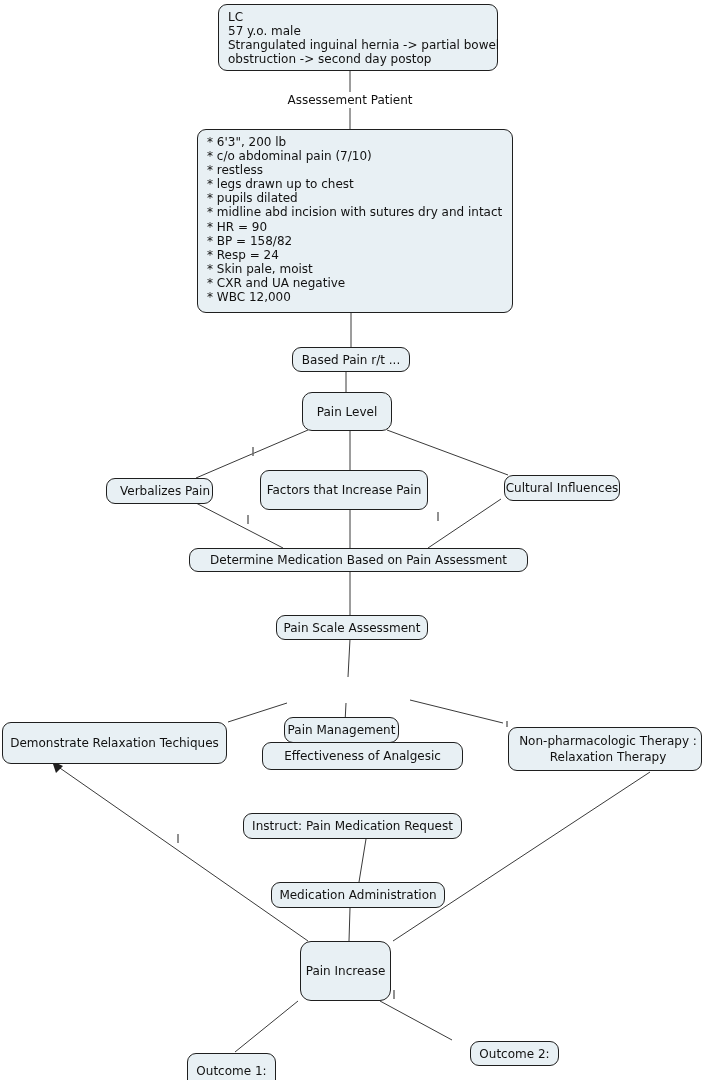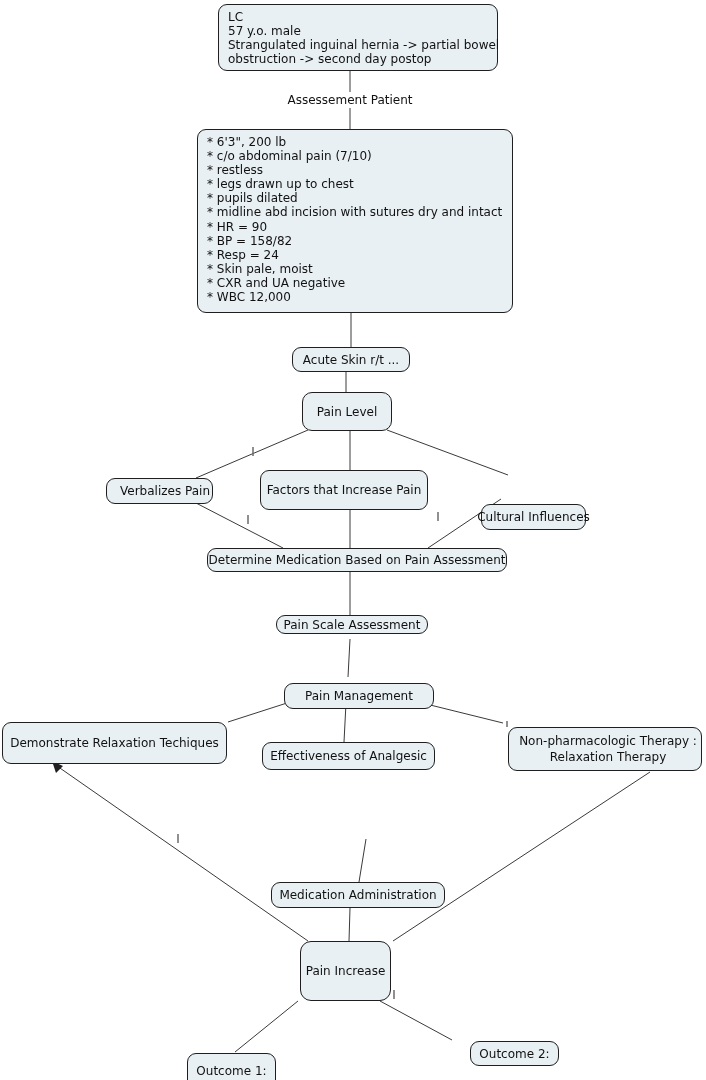--- a/index.html
+++ b/index.html
@@ -97,43 +97,44 @@
 * legs drawn up to chest
 * pupils dilated
 * midline abd incision with sutures dry and intact
 * HR = 90
 * BP = 158/82
 * Resp = 24
 * Skin pale, moist
 * CXR and UA negative
 * WBC 12,000</div>
 
-  <div class="node center" style="left:292px;top:347px;width:118px;height:25px;">Acute Skin r/t ...</div>
+  <div class="node center" style="left:292px;top:347px;width:118px;height:25px;">Based Pain r/t ...</div>
 
   <div class="node center" style="left:302px;top:392px;width:90px;height:39px;border-radius:10px;">Pain Level</div>
 
   <div class="node center" style="left:106px;top:478px;width:107px;height:26px;padding-left:17px;">Verbalizes Pain</div>
 
   <div class="node center" style="left:260px;top:470px;width:168px;height:40px;">Factors that Increase Pain</div>
 
-  <div class="node center" style="left:481px;top:475px;width:105px;height:26px;margin-top:29px;">Cultural Influences</div>
+  <div class="node center" style="left:504px;top:475px;width:116px;height:26px;">Cultural Influences</div>
 
-  <div class="node center" style="left:189px;top:548px;width:300px;height:24px;margin-left:18px;">Determine Medication Based on Pain Assessment</div>
+  <div class="node center" style="left:189px;top:548px;width:339px;height:24px;">Determine Medication Based on Pain Assessment</div>
 
-  <div class="node center" style="left:276px;top:615px;width:152px;height:19px;">Pain Scale Assessment</div>
+  <div class="node center" style="left:276px;top:615px;width:152px;height:25px;">Pain Scale Assessment</div>
 
-  <div class="node center" style="left:284px;top:683px;width:150px;height:26px;">Pain Management</div>
+  <div class="node center" style="left:284px;top:717px;width:115px;height:26px;">Pain Management</div>
 
   <div class="node center" style="left:2px;top:722px;width:225px;height:42px;">Demonstrate Relaxation Techiques</div>
 
-  <div class="node center" style="left:262px;top:742px;width:173px;height:28px;">Effectiveness of Analgesic</div>
+  <div class="node center" style="left:262px;top:742px;width:201px;height:28px;">Effectiveness of Analgesic</div>
 
   <div class="node center pre twoline" style="left:508px;top:727px;width:194px;height:44px;padding-left:12px;">Non-pharmacologic Therapy :
 Relaxation Therapy</div>
 
+  <div class="node center" style="left:243px;top:813px;width:219px;height:26px;">Instruct: Pain Medication Request</div>
 
   <div class="node center" style="left:271px;top:882px;width:174px;height:26px;">Medication Administration</div>
 
   <div class="node center" style="left:300px;top:941px;width:91px;height:60px;border-radius:11px;">Pain Increase</div>
 
   <div class="node center" style="left:187px;top:1053px;width:89px;height:36px;">Outcome 1:</div>
 
   <div class="node center" style="left:438px;top:1041px;width:89px;height:25px;margin-left:32px;">Outcome 2:</div>
 
 </div>

